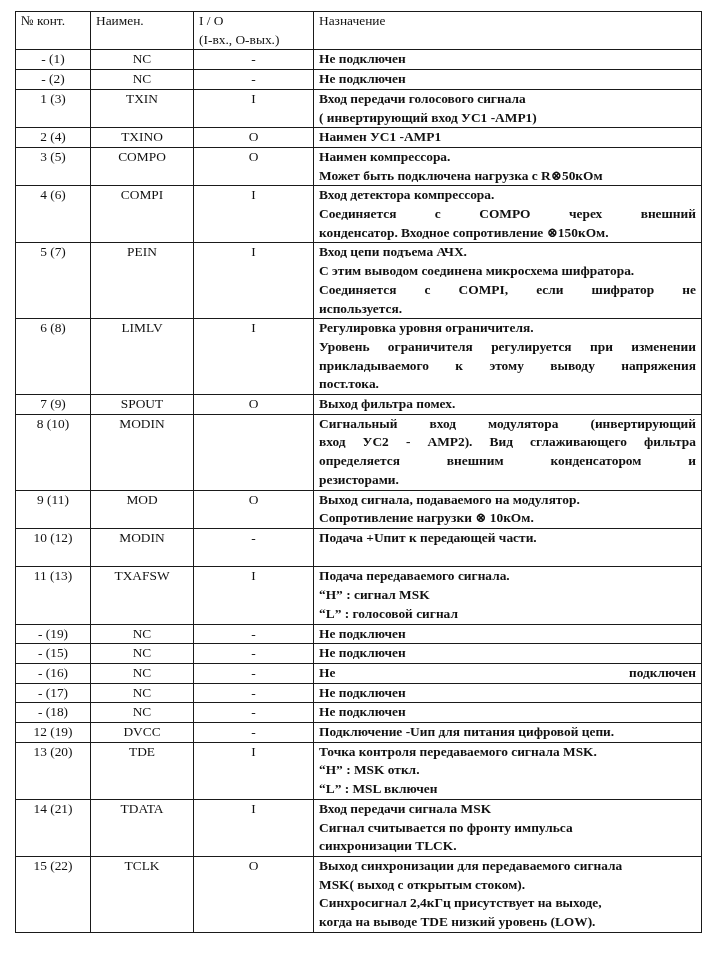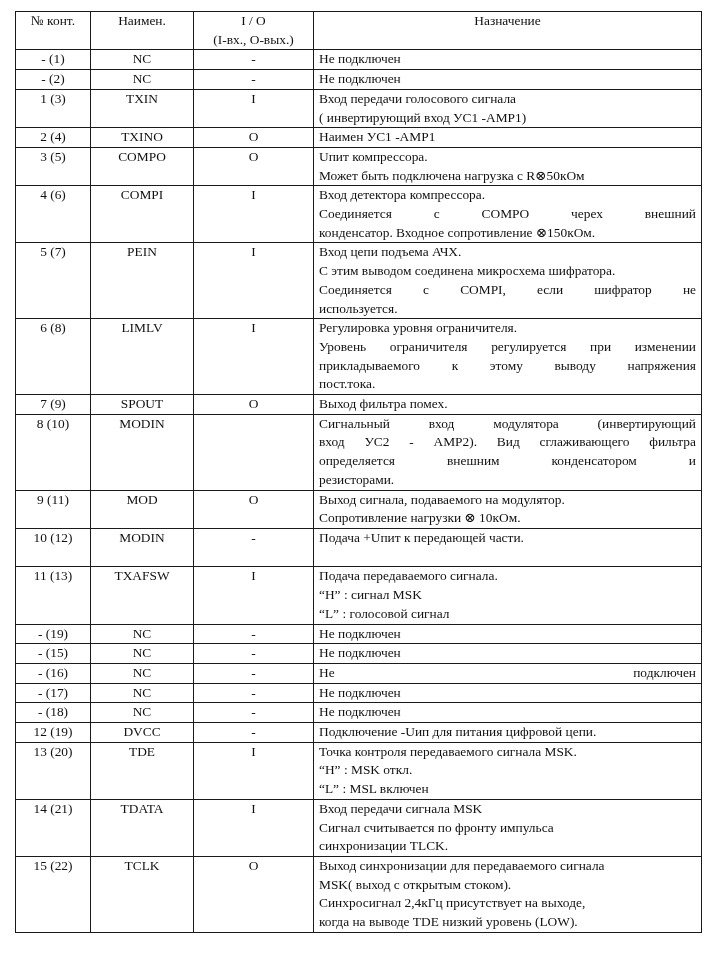--- a/index.html
+++ b/index.html
@@ -2,23 +2,23 @@
 <html><head>
 <meta charset="utf-8">
 <style>
   html, body { margin:0; padding:0; background:#ffffff; }
   body { width:714px; height:962px; position:relative; overflow:hidden;
          font-family:"Liberation Serif", "DejaVu Serif", serif; color:#111; }
   table { position:absolute; left:15px; top:11px; border-collapse:collapse;
           table-layout:fixed; width:686px; font-size:13.4px; }
   td, th { border:1px solid #1a1a1a; padding:0 5px; vertical-align:top;
            line-height:18.7px; font-weight:normal; }
-  th { text-align:center; }
+  th { text-align:left; }
   td.c { text-align:center; }
-  td.desc { text-align:justify; }
+  td.desc { text-align:justify;font-weight:bold; }
   .line { display:block; }
   .line.just { text-align:justify; text-align-last:justify; }
   col.c1 { width:75px; } col.c2 { width:103px; } col.c3 { width:120px; } col.c4 { width:388px; }
 </style>
 </head>
 <body>
 
 <table>
   <colgroup>
       <col class="c1">
@@ -69,21 +69,21 @@
         <td class="c">O</td>
         <td class="desc">
           <span class="line">Наимен УС1 -АМР1</span>
         </td>
       </tr>
       <tr>
         <td class="c">3 (5)</td>
         <td class="c">COMPO</td>
         <td class="c">O</td>
         <td class="desc">
-          <span class="line">Uпит компрессора.</span>
+          <span class="line">Наимен компрессора.</span>
           <span class="line">Может быть подключена нагрузка с R⊗50кОм</span>
         </td>
       </tr>
       <tr>
         <td class="c">4 (6)</td>
         <td class="c">COMPI</td>
         <td class="c">I</td>
         <td class="desc">
           <span class="line">Вход детектора компрессора.</span>
           <span class="line just">Соединяется с COMPO черех внешний</span>

